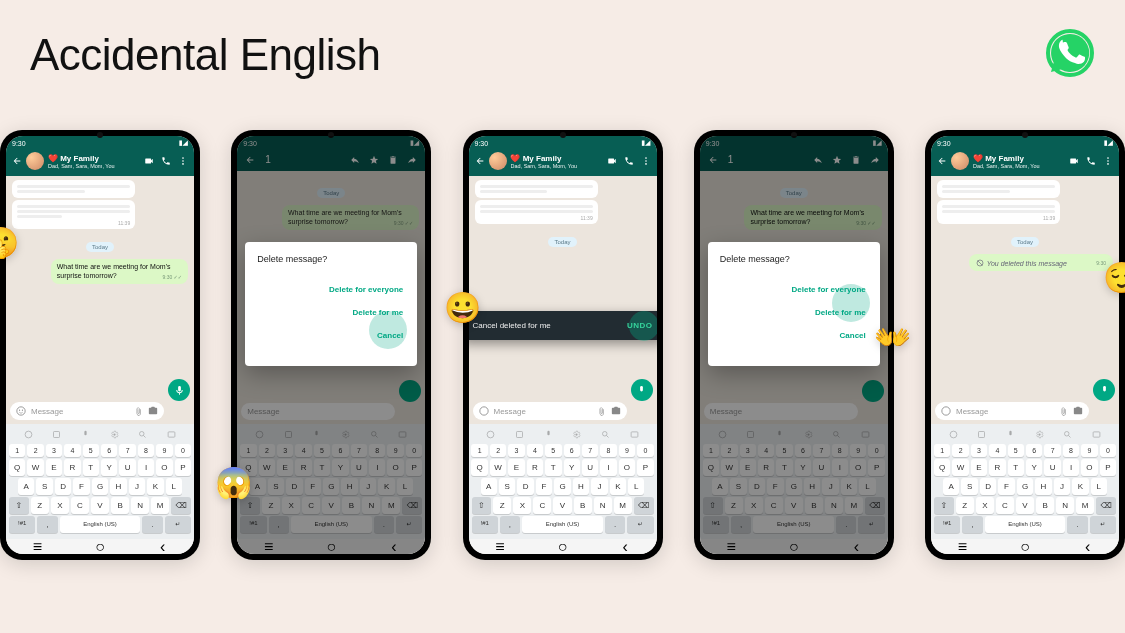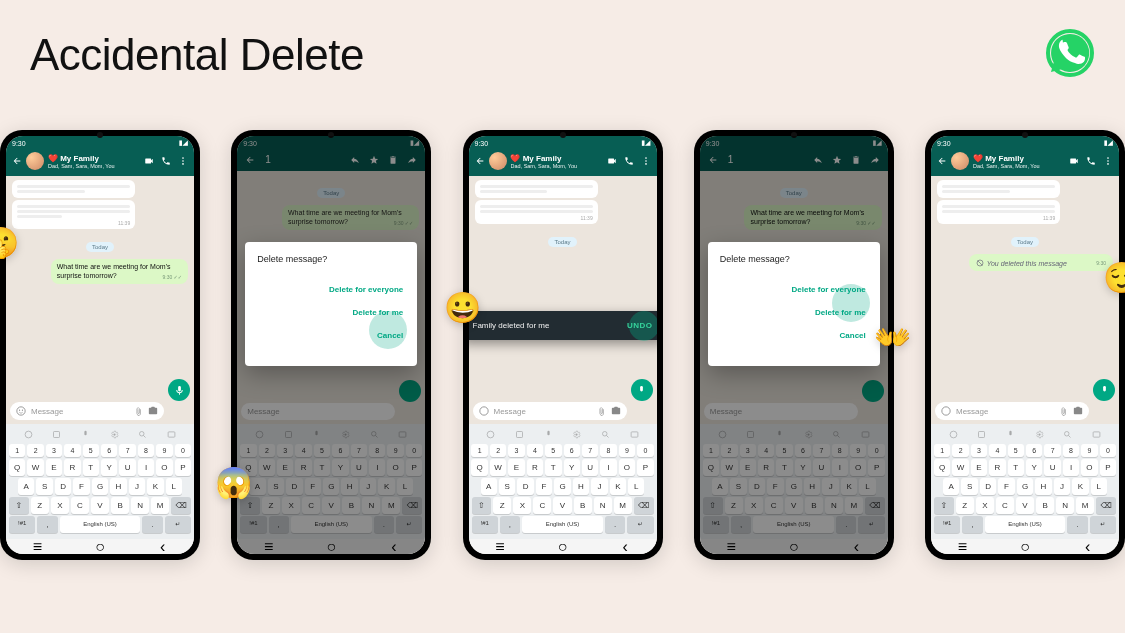--- a/index.html
+++ b/index.html
@@ -279,21 +279,21 @@
   .float-emoji {
     position:absolute;
     font-size:30px;
     z-index:50;
     filter: drop-shadow(0 2px 4px rgba(0,0,0,.2));
   }
 </style>
 </head>
 <body>
 
-<div class="title">Accidental Delete</div>
+<div class="title">Accidental English</div>
 
 <div class="wa-logo">
   <svg width="50" height="50" viewBox="0 0 50 50">
       <circle cx="25" cy="25" r="22" fill="none" stroke="#25d366" stroke-width="4"></circle>
       <path d="M25 6a19 19 0 0 0-16.4 28.5L6 44l9.8-2.5A19 19 0 1 0 25 6z" fill="#25d366"></path>
       <path d="M18 15c.4-.9 1-.9 1.4-.9h1.2c.4 0 .9 0 1.3 1 .5 1.1 1.6 3.9 1.7 4.2.1.3.2.6 0 1-.2.4-.3.6-.6 1-.3.3-.6.7-.3 1.3.3.6 1.5 2.5 3.2 4 2.2 1.9 4 2.5 4.6 2.8.6.3 1 .2 1.3-.1.4-.4 1.5-1.7 1.9-2.3.4-.6.8-.5 1.3-.3.5.2 3.3 1.6 3.9 1.9.6.3 1 .4 1.1.7.1.3.1 1.7-.4 3.3-.5 1.6-3 3.1-4.3 3.2-1.2.1-2.3.5-7.8-1.6-6.6-2.6-10.7-9.4-11-9.8-.3-.4-2.6-3.5-2.6-6.6s1.6-4.7 2.2-5.3c.5-.6 1.1-.7 1.5-.7z" fill="#fff"></path>
     </svg>
 </div>
 
 <div class="phones">
@@ -726,21 +726,21 @@
           <div class="key fn">.</div>
           <div class="key fn lang">↵</div>
         </div>
       </div>
       <div class="navbar">
           <div>≡</div>
           <div>○</div>
           <div>‹</div>
         </div>
       <div class="toast">
-        <span style="flex:1">Family deleted for me</span>
+        <span style="flex:1">Cancel deleted for me</span>
         <span class="toast-action">
           <span class="toast-ring"></span>
           <span>UNDO</span>
         </span>
       </div>
     </div>
     <div class="float-emoji" style="left:-18px;top:160px">😀</div>
   </div>
 
   <div class="phone">

